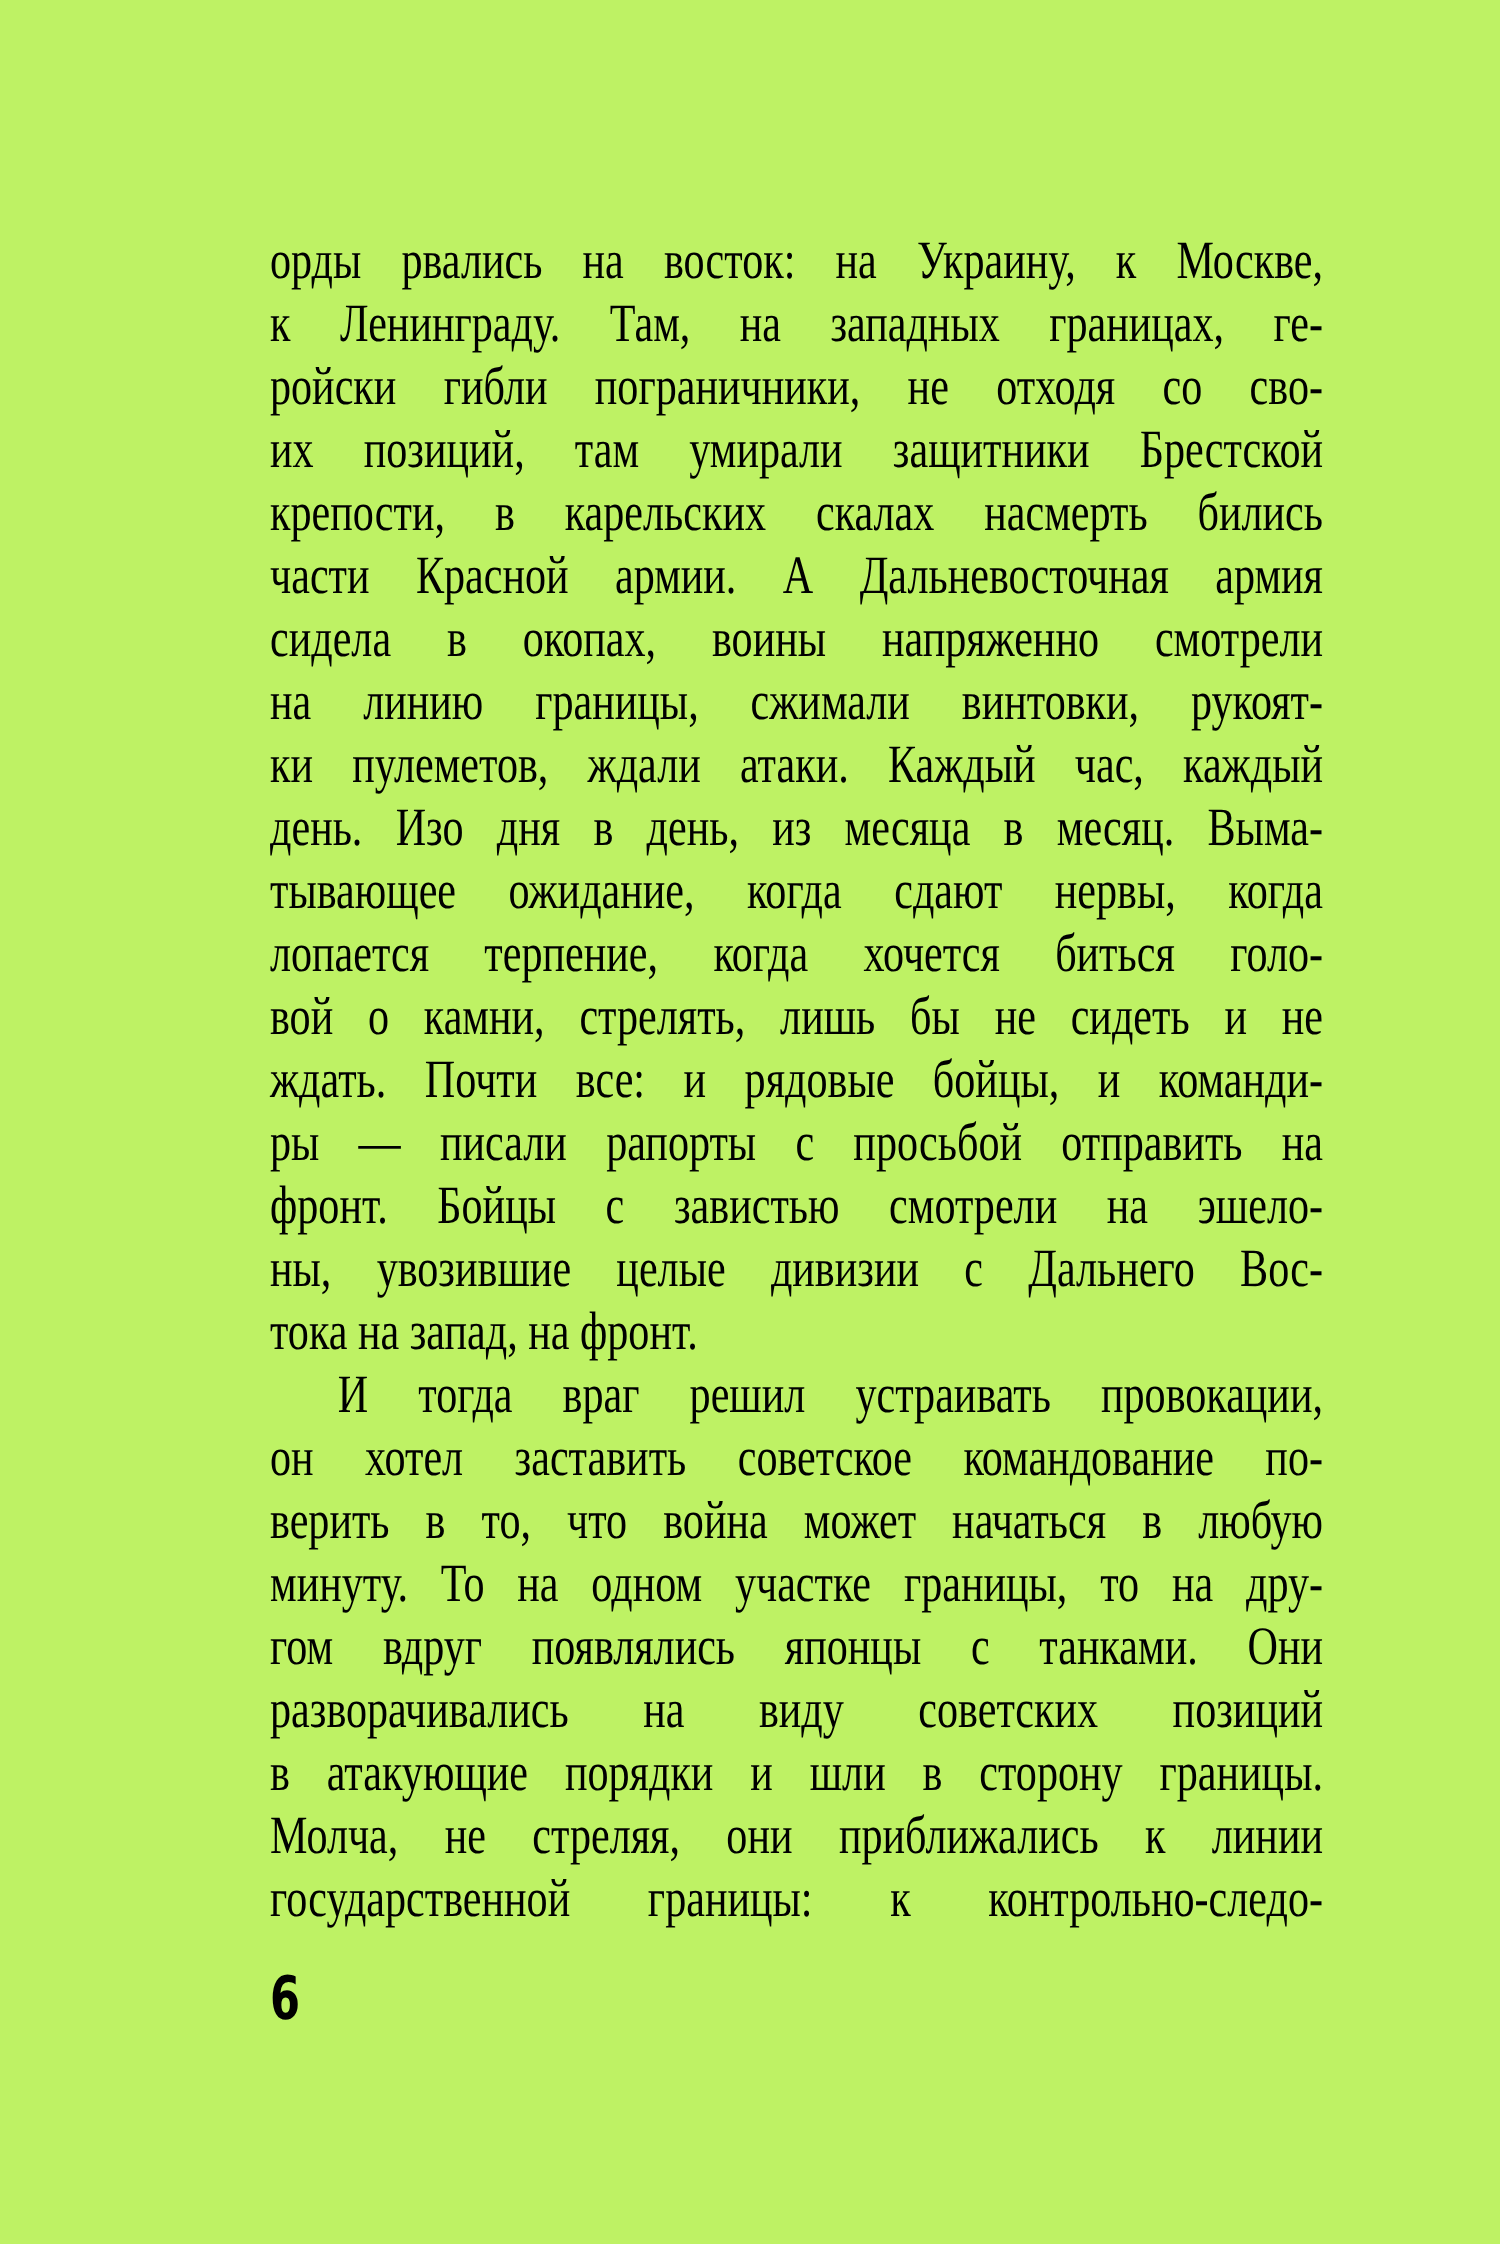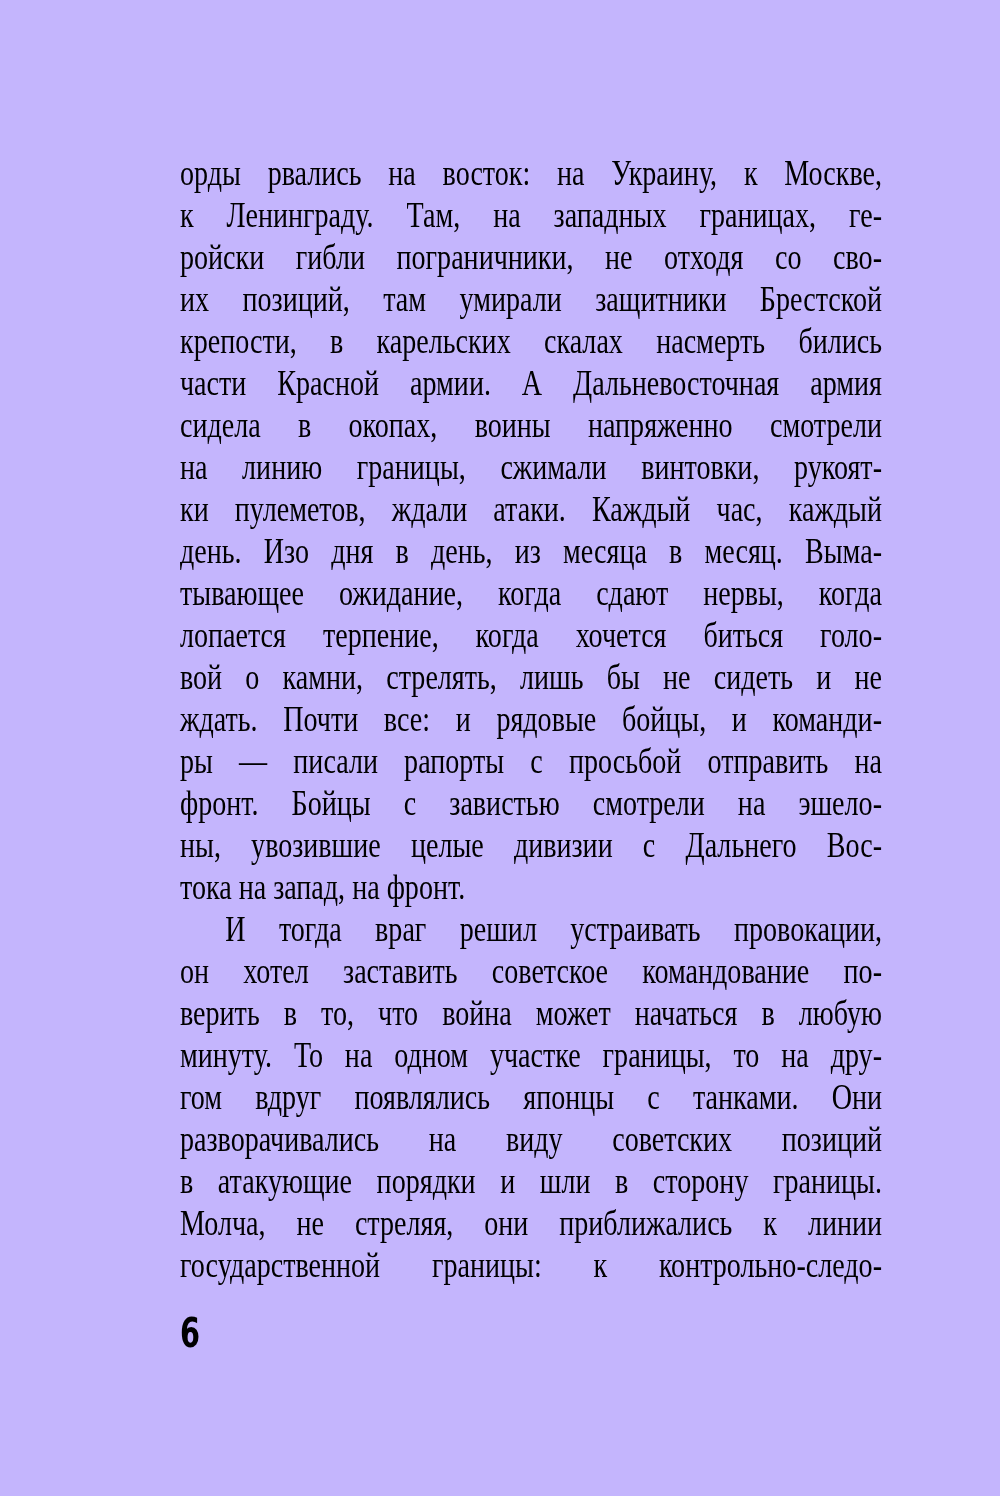--- a/index.html
+++ b/index.html
@@ -9,21 +9,21 @@
   }
   body {
     width: 1000px;
     height: 1496px;
     overflow: hidden;
   }
   .page {
     position: relative;
     width: 1000px;
     height: 1496px;
-    background: #c4b5fd;
+    background: #bef264;
     color: #000000;
     font-family: "Liberation Serif", "DejaVu Serif", serif;
   }
   .text-block {
     position: absolute;
     left: 180px;
     top: 152px;
     width: 900px;
   }
   .line {

